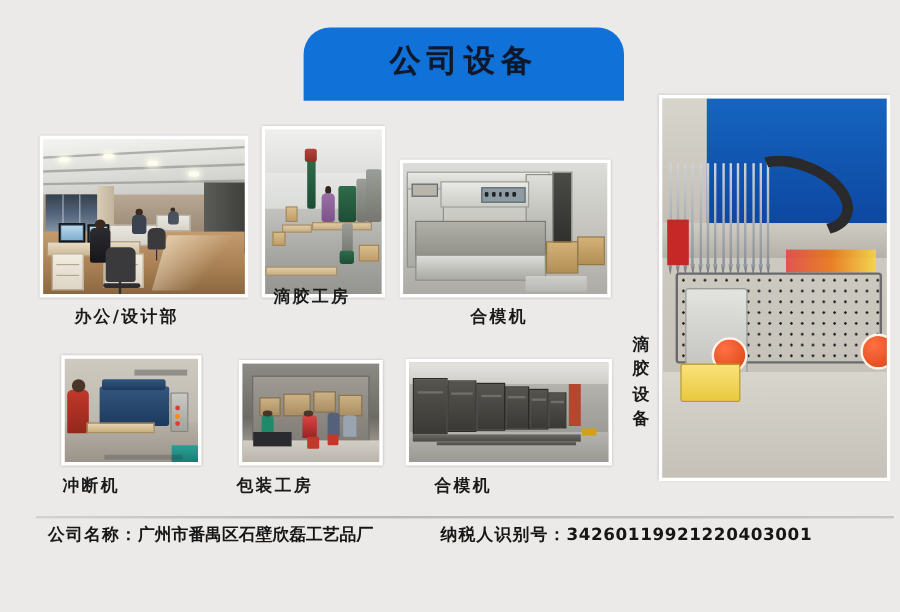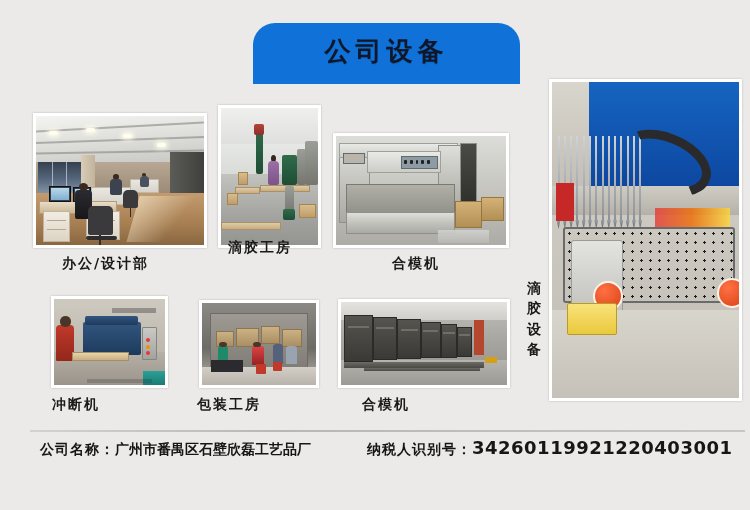--- a/index.html
+++ b/index.html
@@ -213,21 +213,21 @@
     white-space:nowrap;
     color:#161616;
     font-size:14px;
     font-weight:bold;
   }
   #fr1{ top:3px; }
   #fr2{ top:27px; }
   #fr3{ top:51px; }
   .flabel{ letter-spacing:1px; }
   .fvalue{ letter-spacing:0px; }
-  .fnum{ font-size:18px; letter-spacing:.5px; }
+  .fnum{ font-size:14px; letter-spacing:.5px; }
   .gap-a{ display:inline-block; width:56px; }
   .gap-b{ display:inline-block; width:22px; }
 </style>
 </head>
 <body>
 
 <div class="banner">
   <div class="banner-title">公司设备</div>
 </div>
 

